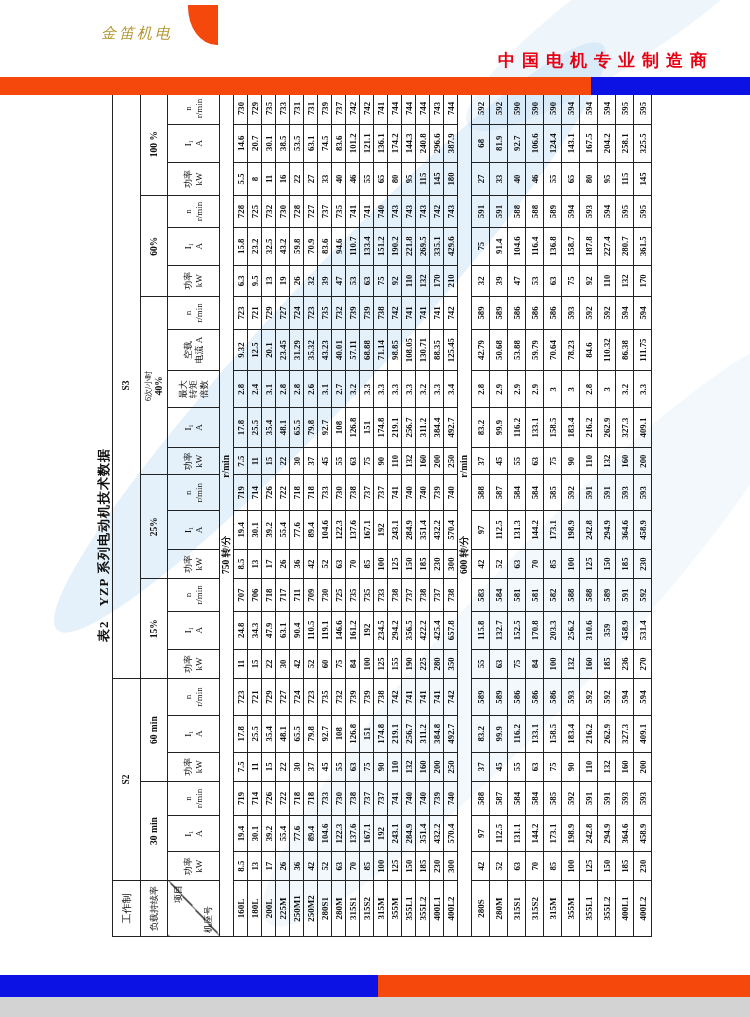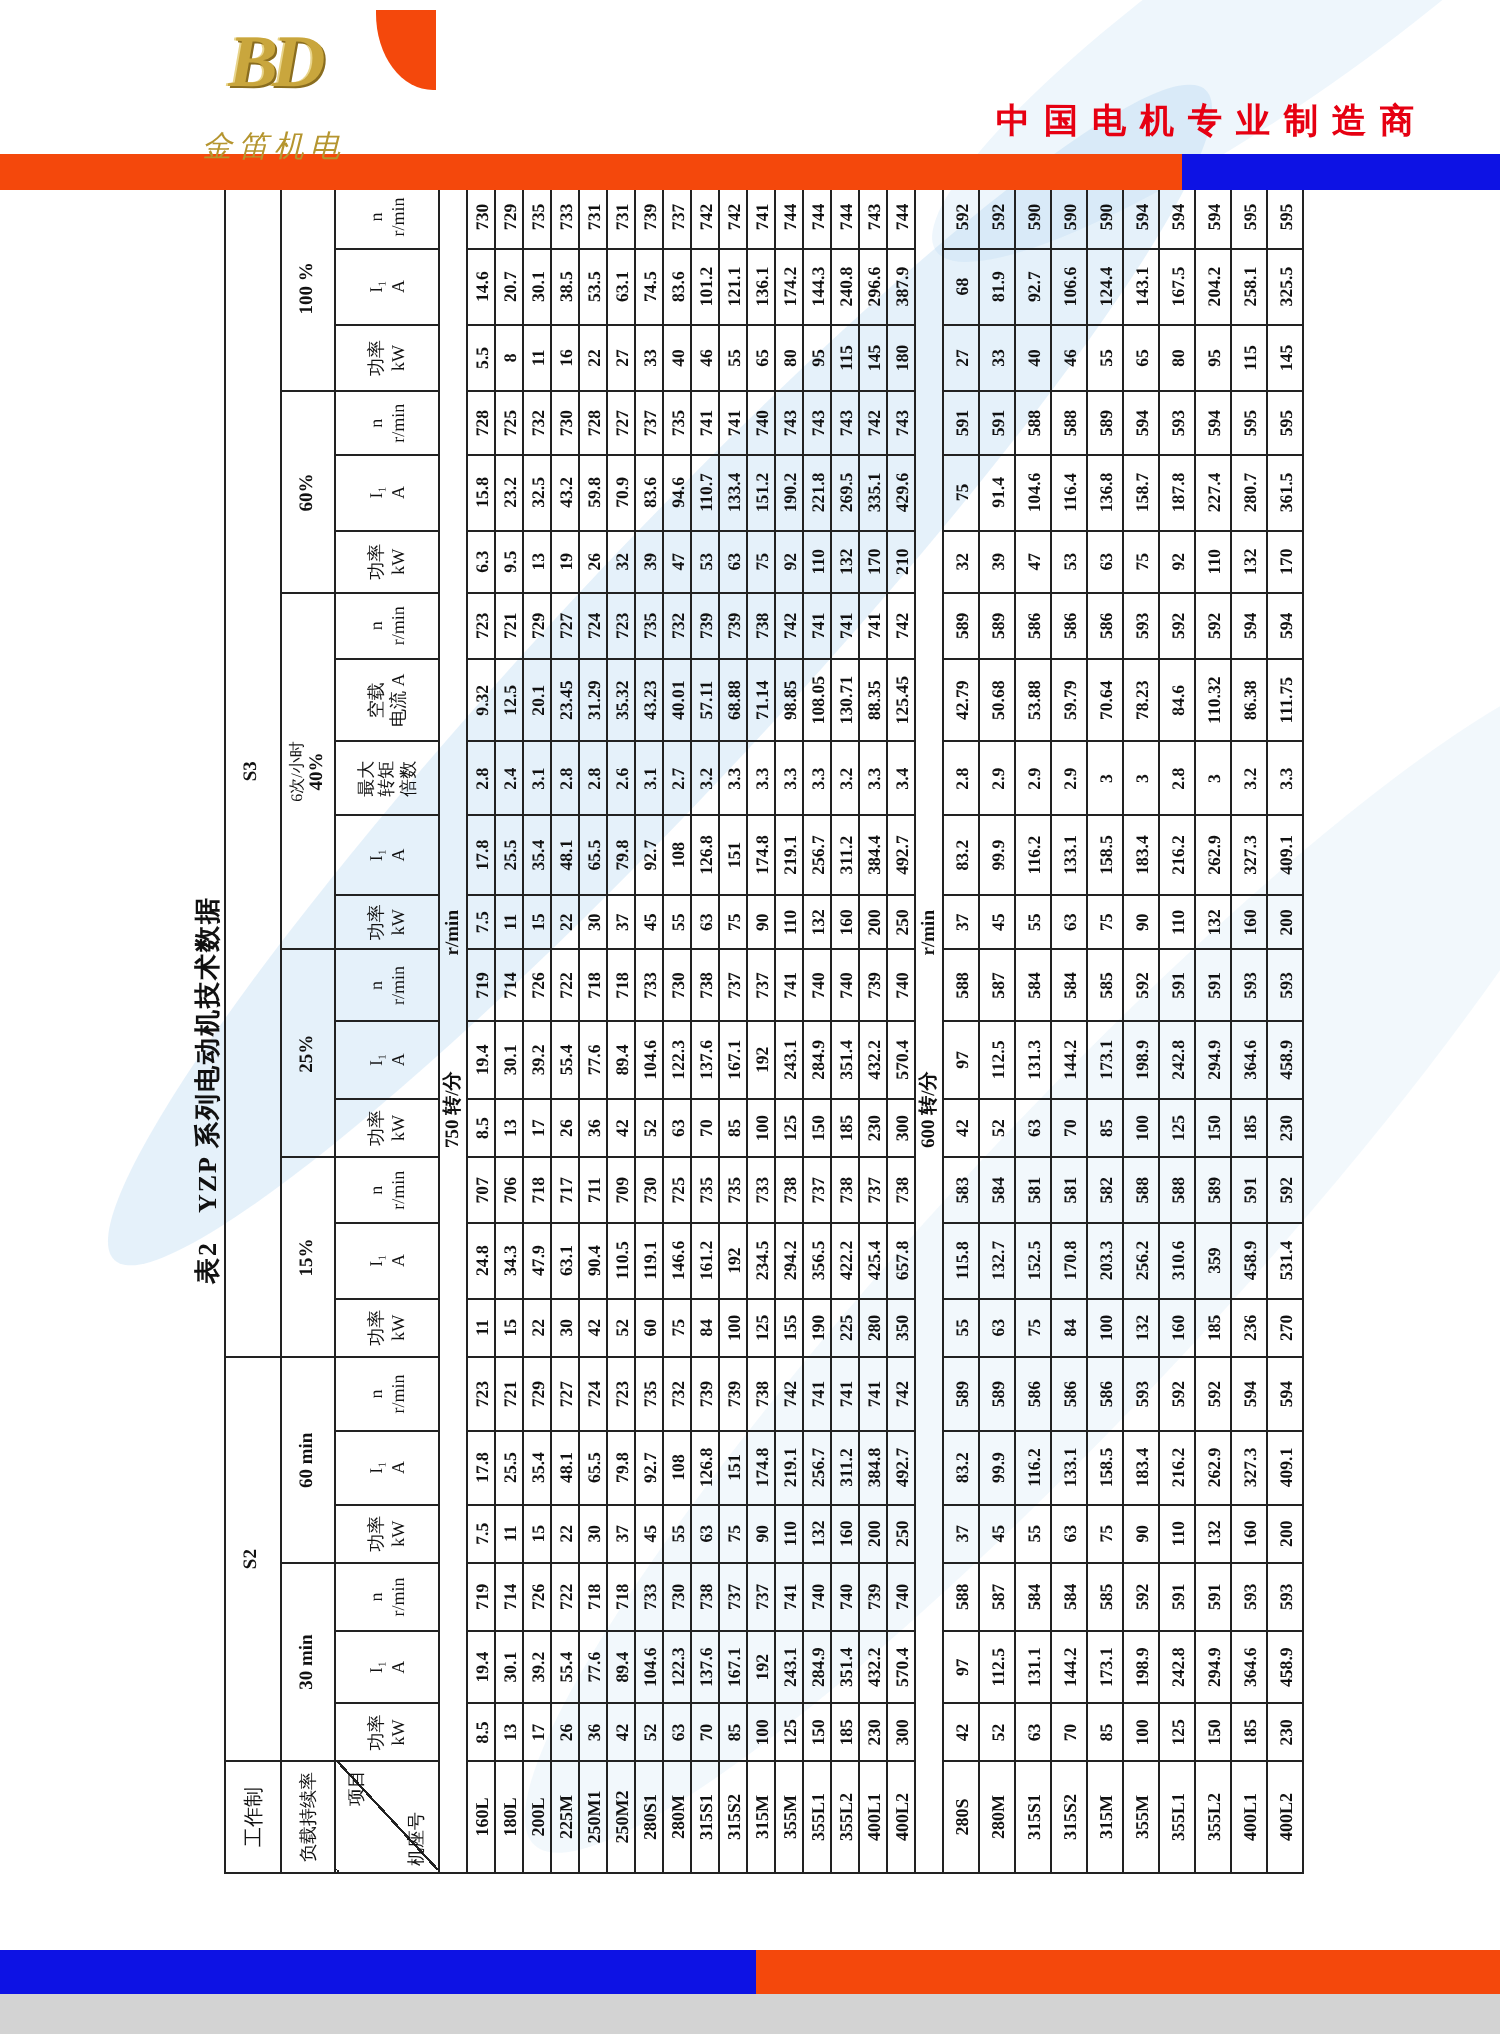--- a/index.html
+++ b/index.html
@@ -49,21 +49,20 @@
   .corner .cb{position:absolute;bottom:4px;left:3px;font-size:9px}
 </style>
 </head>
 <body>
 
 <div class="sw sw1"></div>
 <div class="sw sw2"></div>
 <div class="sw sw3"></div>
 
 <div class="logo">
-  <div class="logo-mono">BD</div>
   <div class="logo-cn">金笛机电</div>
 </div>
 <div class="slogan">中国电机专业制造商</div>
 <div class="top-bar"></div>
 <div class="corner-orange"></div>
 
 <div class="rot">
   <div class="ptitle">表2　YZP 系列电动机技术数据</div>
   <table>
     <colgroup id="cg">

